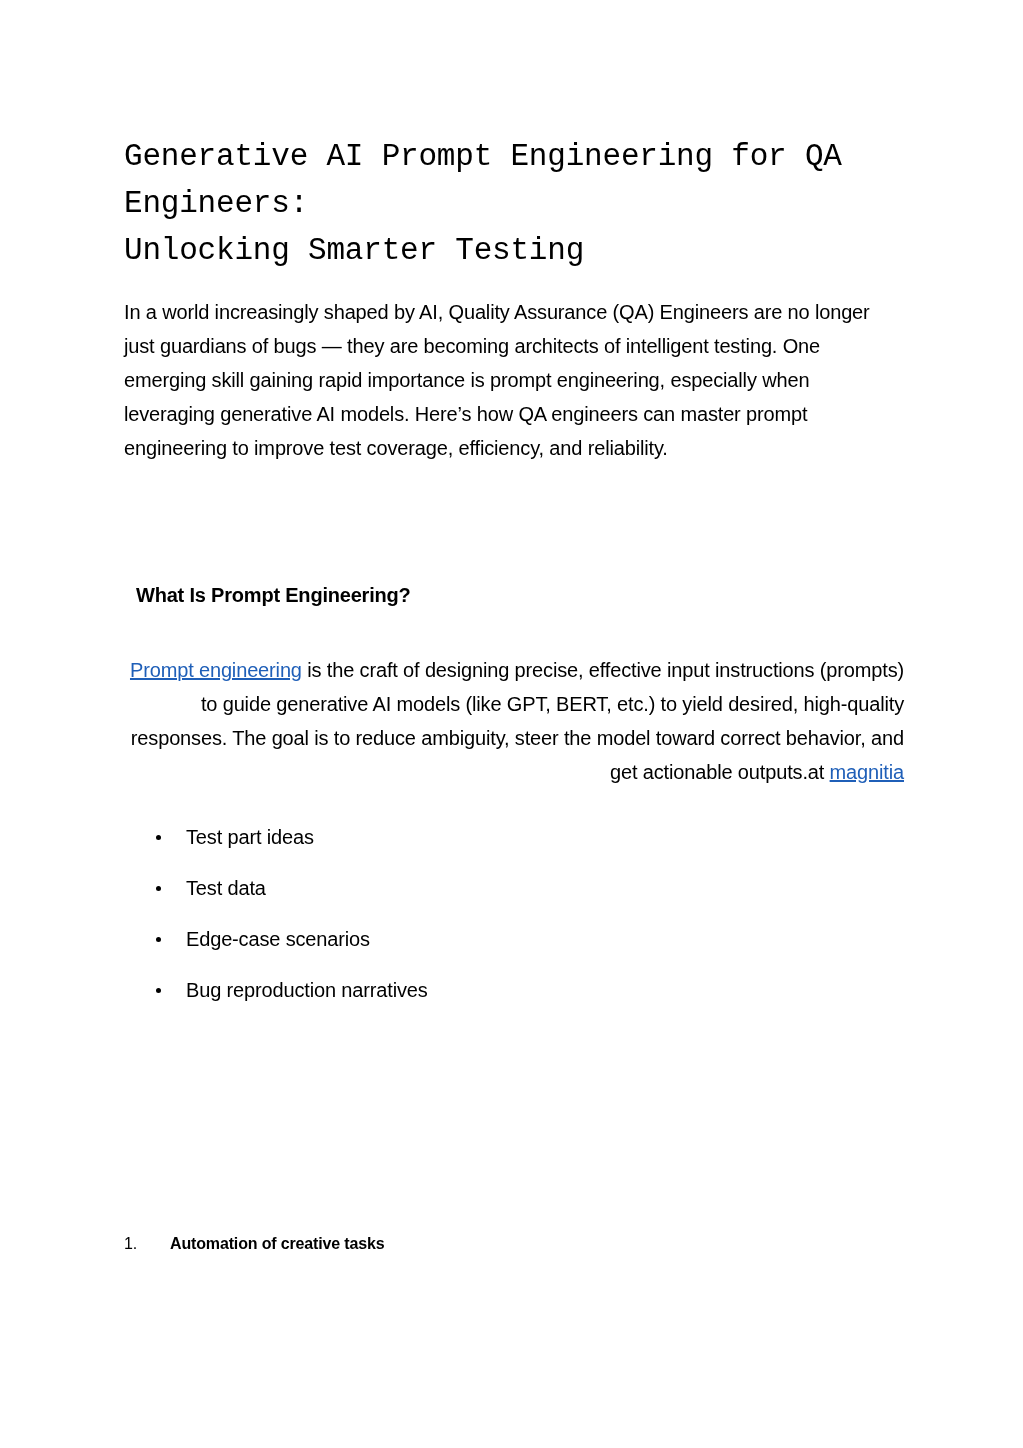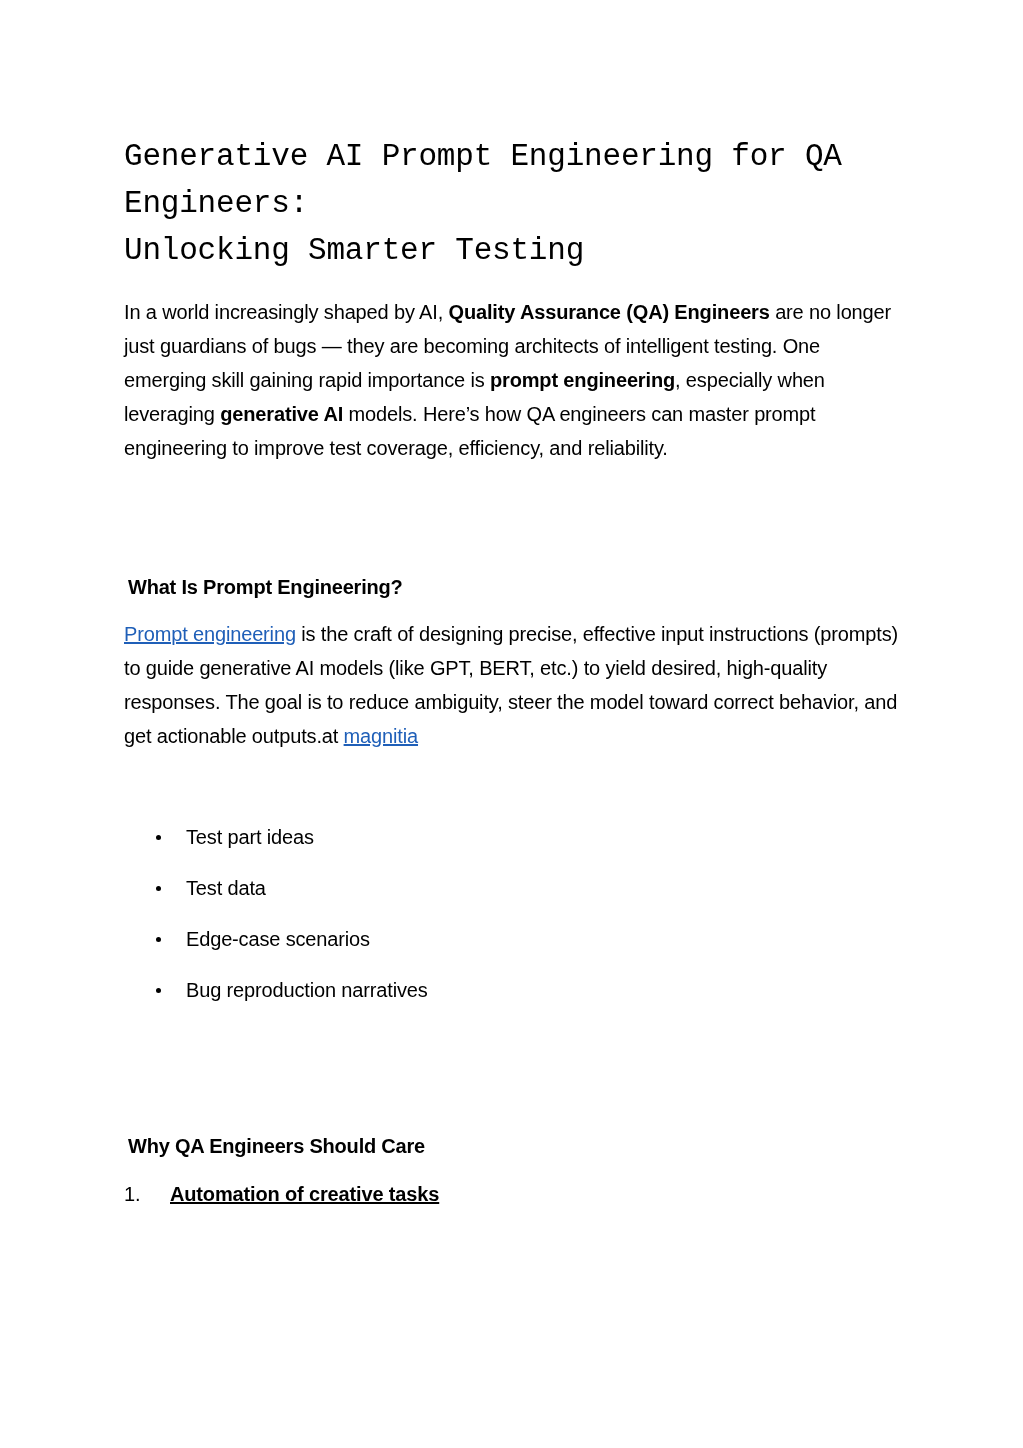--- a/index.html
+++ b/index.html
@@ -41,24 +41,24 @@
     line-height: 34px;
     margin: 0;
     letter-spacing: -0.15px;
   }
   .heading {
     position: absolute;
     left: 124px;
     font-size: 20px;
     line-height: 30px;
     font-weight: bold;
-    margin: 4px;
+    margin: 12px;
     letter-spacing: -0.2px;
   }
-  b { font-weight: bold; text-align: center; }
+  b { font-weight: normal; text-align: center; }
   a.link {
     color: #1F5FB8;
     text-decoration: underline;
     cursor: pointer;
   }
   .bullets {
     position: absolute;
     left: 124px;
     top: 822px;
     margin: 0;
@@ -78,25 +78,24 @@
     left: 32px;
     top: 13px;
     width: 5px;
     height: 5px;
     border-radius: 50%;
     background: #000;
   }
   .numbered {
     position: absolute;
     left: 124px;
-    top: 1179px;
-    font-size: 20px;
+    top: 1229px;
+    font-size: 16px;
     line-height: 30px;
     letter-spacing: -0.15px;
-    text-decoration: underline;
   }
   .numbered .num {
     display: inline-block;
     width: 46px;
   }
   .numbered .num-title {
     font-weight: bold;
   }
 </style>
 </head>
@@ -106,30 +105,29 @@
 
   <h1 class="title">
     <span>Generative AI Prompt Engineering for QA Engineers:</span><br>
     <span>Unlocking Smarter Testing</span>
   </h1>
 
   <p class="para" style="top:295px;"><span>In a world increasingly shaped by AI, </span><b>Quality Assurance (QA) Engineers</b><span> are no longer just guardians of bugs — they are becoming architects of intelligent testing. One emerging skill gaining rapid importance is </span><b>prompt engineering</b><span>, especially when leveraging </span><b>generative AI</b><span> models. Here’s how QA engineers can master prompt engineering to improve test coverage, efficiency, and reliability.</span></p>
 
   <h2 class="heading" style="top:568px;">What Is Prompt Engineering?</h2>
 
-  <p class="para" style="top:617px;"><a class="link">Prompt engineering</a><span> is the craft of designing precise, effective input instructions (prompts) to guide generative AI models (like GPT, BERT, etc.) to yield desired, high-quality responses. The goal is to reduce ambiguity, steer the model toward correct behavior, and get actionable outputs.at </span><a class="link">magnitia</a></p>
+  <p class="para" style="top:653px;text-align:right;"><a class="link">Prompt engineering</a><span> is the craft of designing precise, effective input instructions (prompts) to guide generative AI models (like GPT, BERT, etc.) to yield desired, high-quality responses. The goal is to reduce ambiguity, steer the model toward correct behavior, and get actionable outputs.at </span><a class="link">magnitia</a></p>
 
 
   <ul class="bullets">
     <li><span class="bullet-icon"></span><span>Test part ideas</span></li>
     <li><span class="bullet-icon"></span><span>Test data</span></li>
     <li><span class="bullet-icon"></span><span>Edge-case scenarios</span></li>
     <li><span class="bullet-icon"></span><span>Bug reproduction narratives</span></li>
   </ul>
 
-  <h2 class="heading" style="top:1127px;">Why QA Engineers Should Care</h2>
 
   <div class="numbered">
     <span class="num">1.</span><span class="num-title">Automation of creative tasks</span>
   </div>
 
 
 </div>
 
 </body></html>

